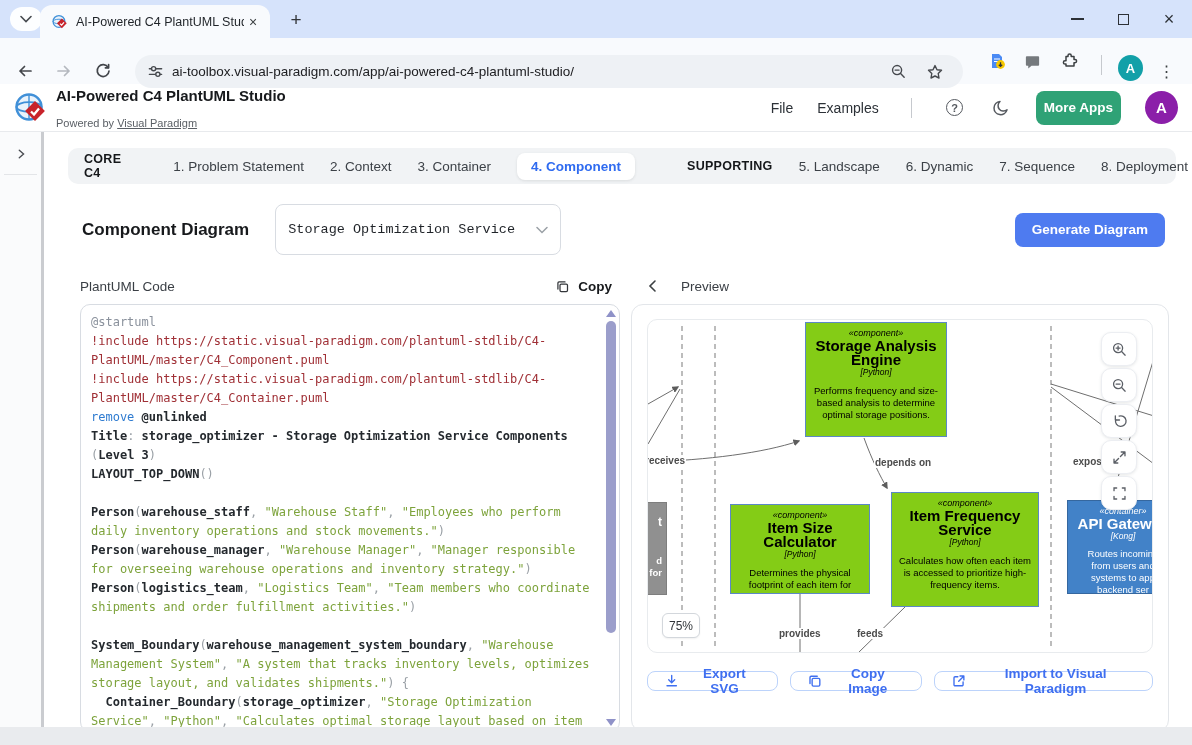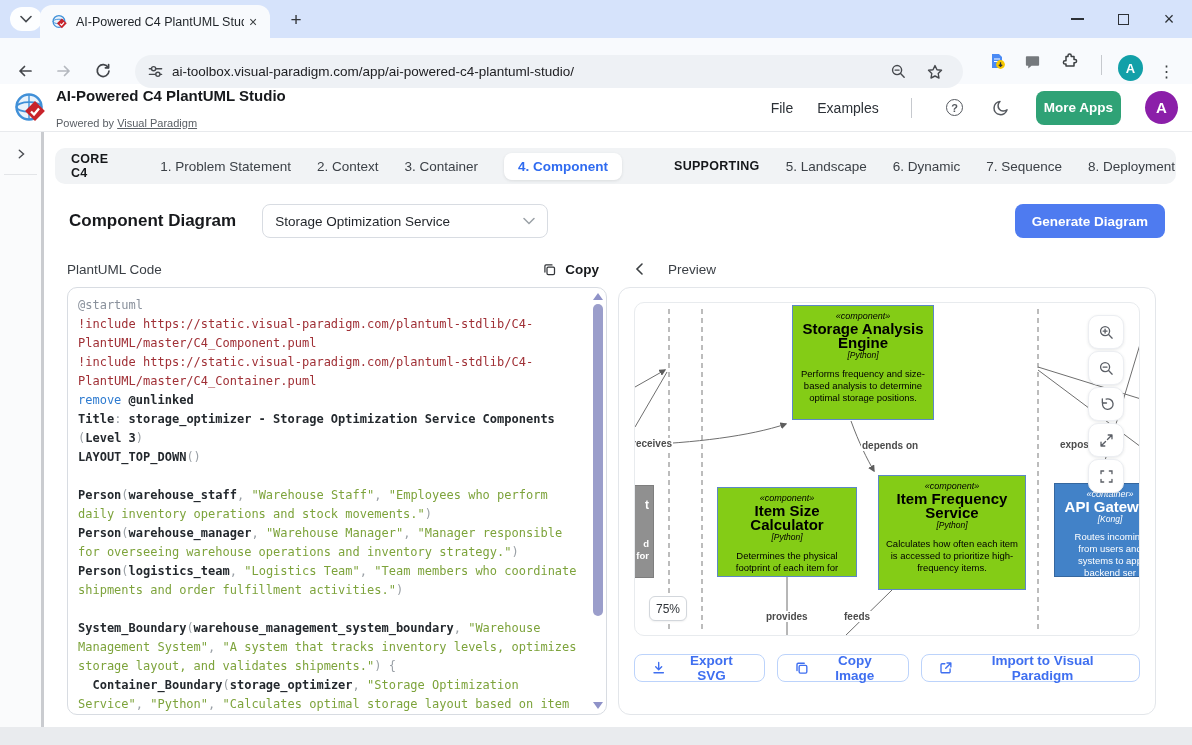--- a/index.html
+++ b/index.html
@@ -52,34 +52,34 @@
     height:34px; padding:0 8px; cursor:pointer; }
   .app-avatar { width:33px; height:33px; border-radius:50%; background:#8b1fa9; color:#fff; font-weight:700;
     font-size:15px; display:flex; align-items:center; justify-content:center; }
 
   
   .rail { position:absolute; left:0; top:132px; bottom:18px; width:44px; background:#fafbfc; border-right:3px solid #caccd0; }
   .rail-expand { width:28px; height:28px; margin:8px auto 0; display:flex; align-items:center; justify-content:center; color:#4a4d52; cursor:pointer; }
   .rail-hr { border-top:1px solid #e3e5e8; margin:6px 4px 0; }
 
   
-  .content { position:absolute; left:44px; top:132px; right:0; bottom:18px; background:#fff; padding:16px 16px 0 11px; }
+  .content { position:absolute; left:44px; top:132px; right:0; bottom:18px; background:#fff; padding:16px 16px 0 24px; }
 
   .tabs-bar { height:36px; background:#f1f3f5; border-radius:10px; display:flex; align-items:center;
     padding:0 16px; gap:26px; font-size:13.5px; color:#3c4147; }
   .group-label { font-weight:700; color:#15171a; font-size:12.5px; letter-spacing:.3px; }
   .tabs-divider { width:1px; height:18px; background:#dadde1; }
   .tab-item { cursor:pointer; white-space:nowrap; }
   .tab-item.active { background:#fff; color:#2f6bf0; font-weight:600; padding:6px 14px; border-radius:8px;
     box-shadow:0 1px 3px rgba(60,64,67,.12); }
 
   .title-row { display:flex; align-items:center; margin:20px 0 15px; padding-right:11px; }
   .page-title { font-size:17px; font-weight:700; color:#17191c; margin-left:14px; }
-  .diagram-select { margin-left:26px; width:286px; height:34px; border:1px solid #d8dce2; border-radius:8px;
-    display:flex; align-items:center; padding:0 12px; font-size:13.5px; color:#1f2328; cursor:pointer; background:#fff; }
+  .diagram-select { margin-left:26px; width:286px; height:51px; border:1px solid #d8dce2; border-radius:8px;
+    display:flex; align-items:center; padding:0 12px; font-size:13.5px; color:#1f2328; cursor:pointer; background:#fff;font-family:Liberation Mono, monospace; }
   .select-chevron { margin-left:auto; color:#9aa0a6; }
   .generate-btn { margin-left:auto; background:#4e7bf0; color:#fff; font-size:13.5px; font-weight:600; border:none;
     border-radius:8px; height:34px; padding:0 17px; cursor:pointer; }
 
   .panels { display:flex; padding-left:12px; gap:11px; margin-top:16px; }
   .col-left { width:540px; }
   .col-right { width:538px; }
   .panel-head { height:30px; display:flex; align-items:center; font-size:13.5px; color:#3a3f45; margin-bottom:3px; }
   .copy-btn { margin-left:auto; margin-right:8px; display:flex; align-items:center; gap:8px; font-size:13.5px;
     font-weight:700; color:#17191c; cursor:pointer; }
@@ -125,21 +125,21 @@
 
   .zoom-badge { position:absolute; left:14px; bottom:14px; width:38px; height:25px; background:#fff;
     border:1px solid #d3d7dc; border-radius:6px; font-size:12px; color:#2f3338; display:flex; align-items:center;
     justify-content:center; box-shadow:0 1px 2px rgba(0,0,0,.06); cursor:pointer; }
 
   .ctrl { position:absolute; right:15px; width:36px; height:34px; background:#fff; border:1px solid #eceef2;
     border-radius:10px; box-shadow:0 1px 3px rgba(60,64,67,.12); display:flex; align-items:center;
     justify-content:center; color:#5b5f66; cursor:pointer; }
 
   .actions { display:flex; justify-content:center; gap:12px; margin-top:18px; }
-  .action-btn { height:28px; border:1px solid #bcd3fb; border-radius:8px; color:#3f6ff0; font-size:13.5px;
+  .action-btn { height:20px; border:1px solid #bcd3fb; border-radius:8px; color:#3f6ff0; font-size:13.5px;
     font-weight:600; display:flex; align-items:center; gap:9px; padding:0 16px; background:#fff; cursor:pointer; }
 
   .footer-strip { position:absolute; left:0; right:0; bottom:0; height:18px; background:#e9ebee; }
 </style>
 </head>
 <body>
 
 <div class="titlebar">
   <div class="tab-search">
     <svg width="12" height="8" viewBox="0 0 12 8">

